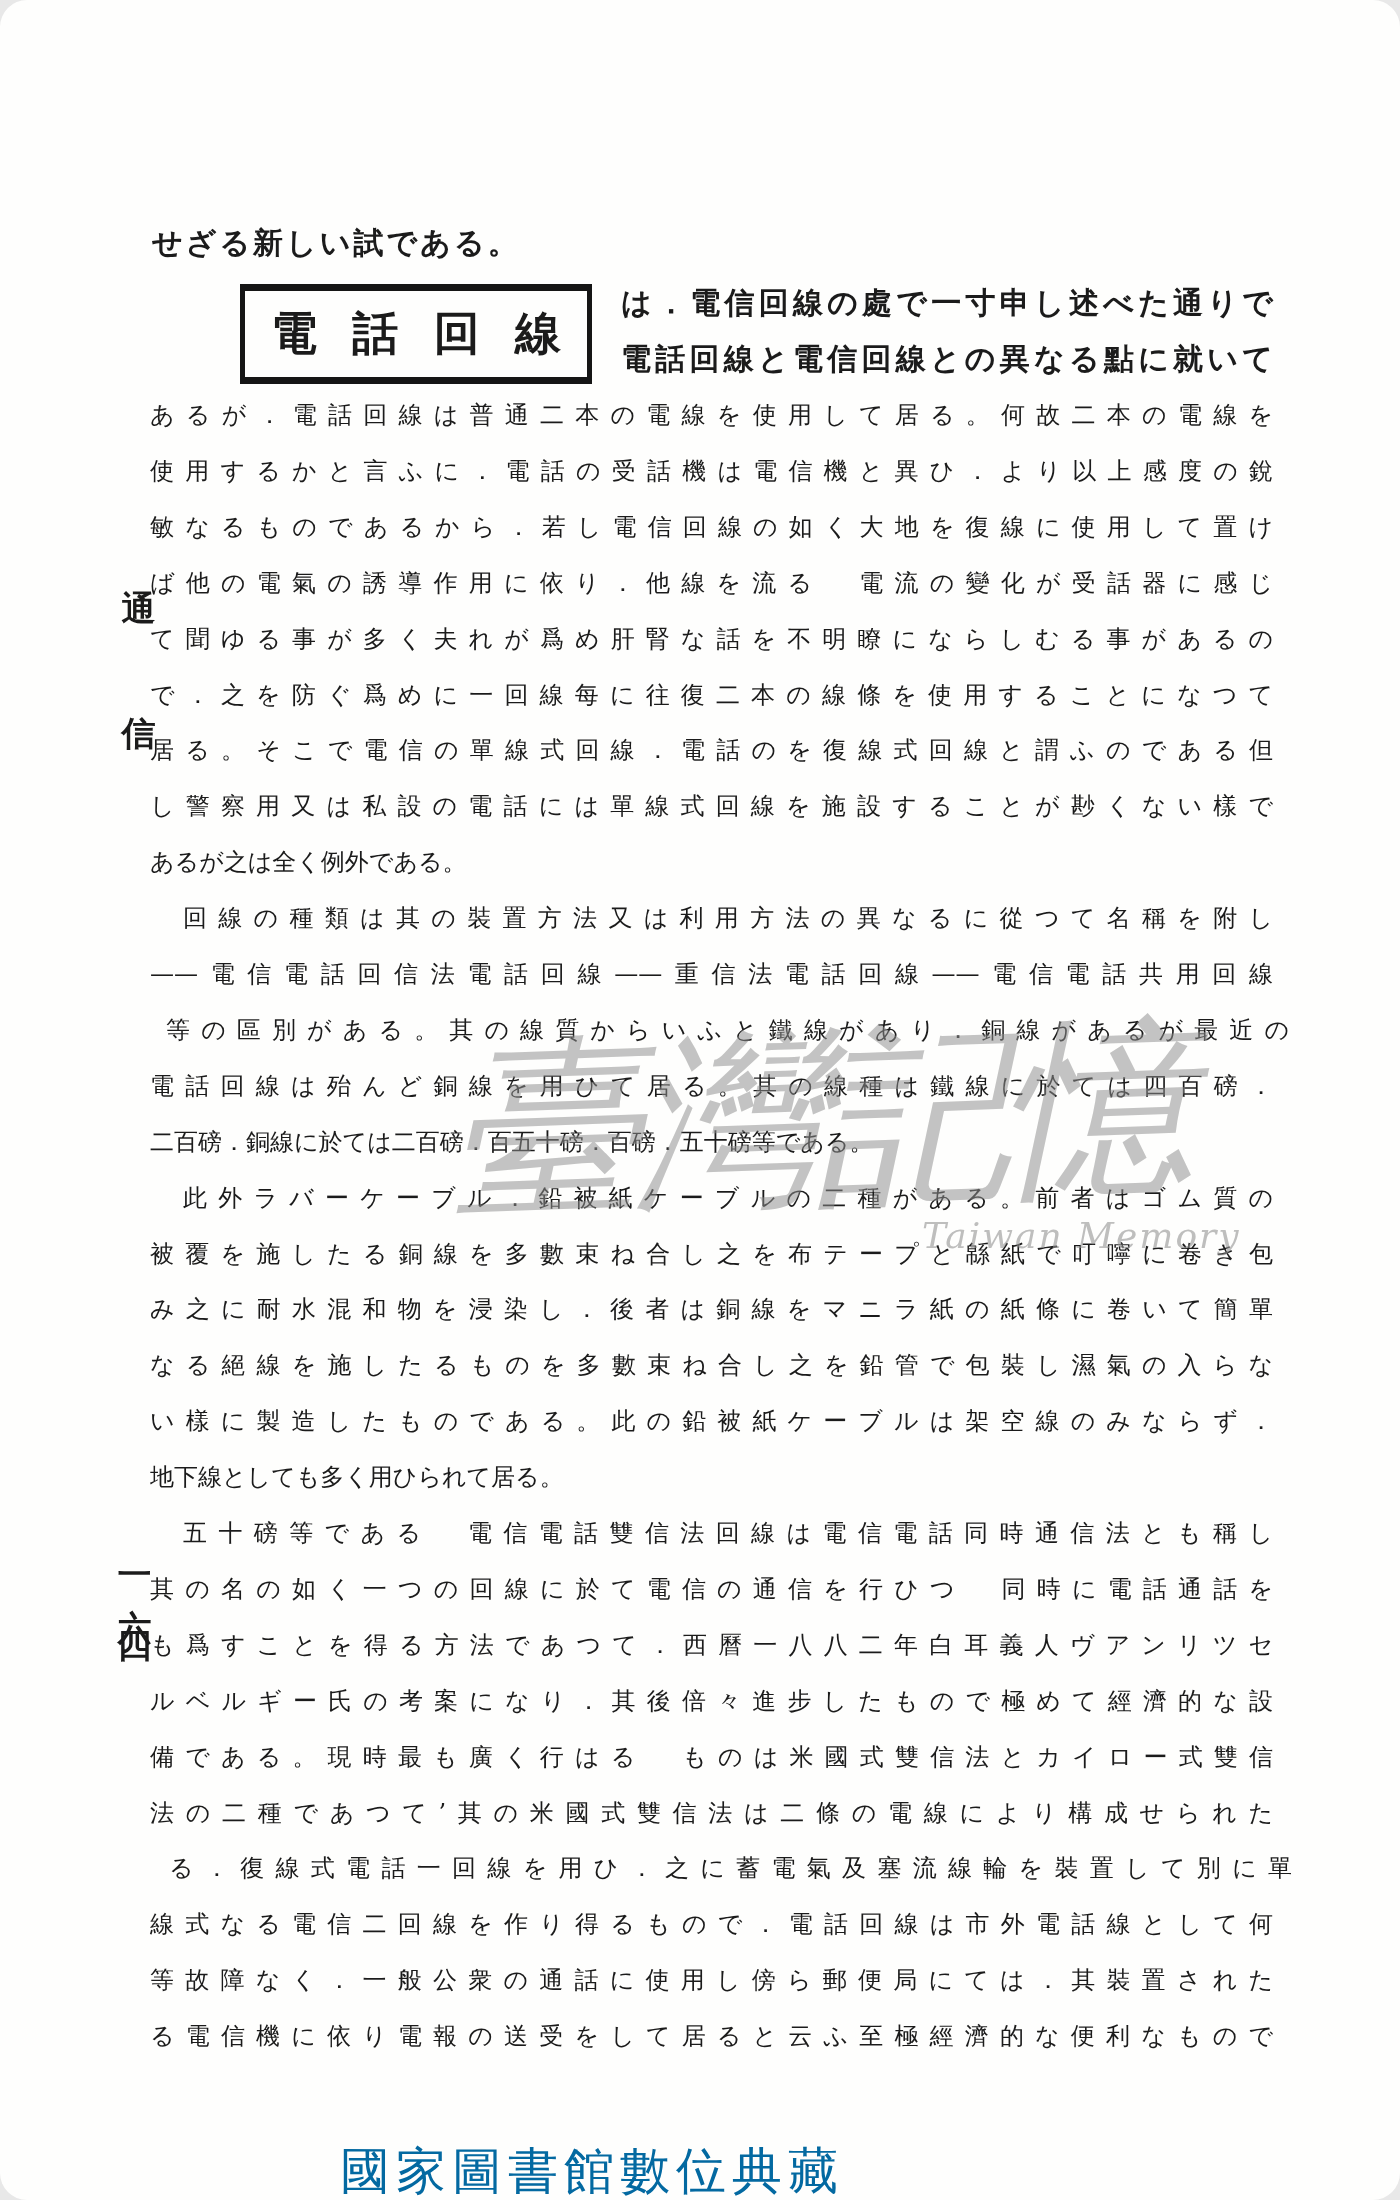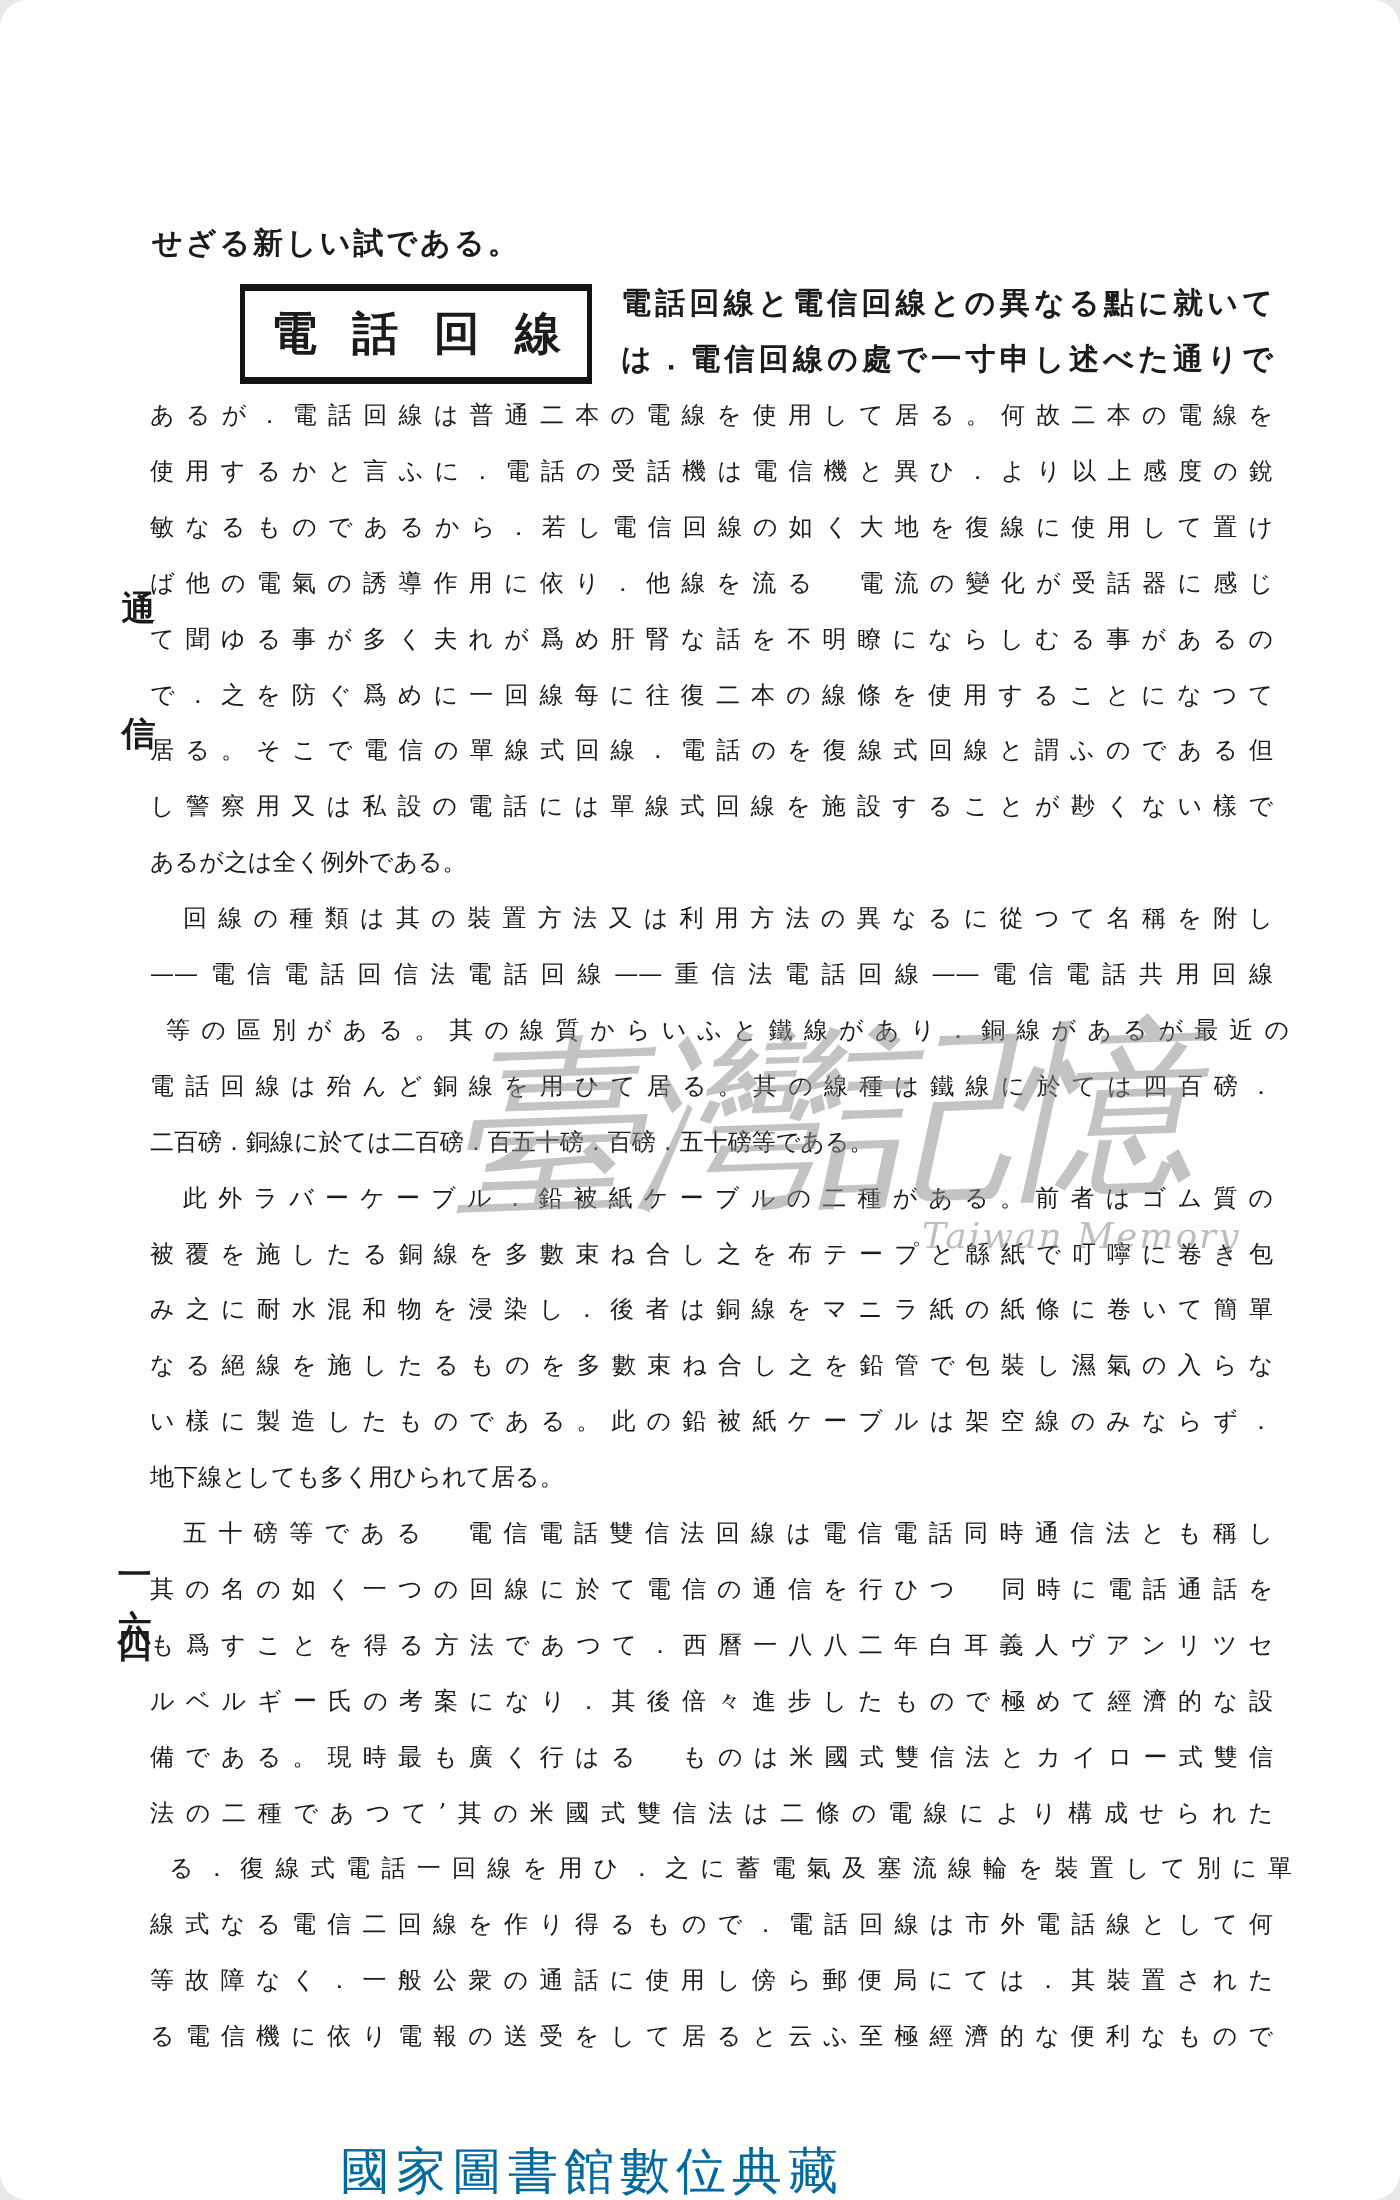--- a/index.html
+++ b/index.html
@@ -89,22 +89,22 @@
 
 <div class="page">
 
   <div class="intro-line">せざる新しい試である。</div>
 
   <div class="title-box">
     <span class="title-text">電話回線</span>
   </div>
 
   <div class="beside-box">
+    <div class="bb-line">は．電信回線の處で一寸申し述べた通りで</div>
     <div class="bb-line">電話回線と電信回線との異なる點に就いて</div>
-    <div class="bb-line">は．電信回線の處で一寸申し述べた通りで</div>
   </div>
 
   <div id="body-lines">
       <div class="bline" style="top: 387px;">あるが．電話回線は普通二本の電線を使用して居る。何故二本の電線を</div>
       <div class="bline" style="top: 443px;">使用するかと言ふに．電話の受話機は電信機と異ひ．より以上感度の銳</div>
       <div class="bline" style="top: 499px;">敏なるものであるから．若し電信回線の如く大地を復線に使用して置け</div>
       <div class="bline" style="top: 555px;">ば他の電氣の誘導作用に依り．他線を流るゝ電流の變化が受話器に感じ</div>
       <div class="bline" style="top: 611px;">て聞ゆる事が多く夫れが爲め肝腎な話を不明瞭にならしむる事があるの</div>
       <div class="bline" style="top: 667px;">で．之を防ぐ爲めに一回線每に往復二本の線條を使用することになつて</div>
       <div class="bline" style="top: 722px;">居る。そこで電信の單線式回線．電話のを復線式回線と謂ふのである但</div>

